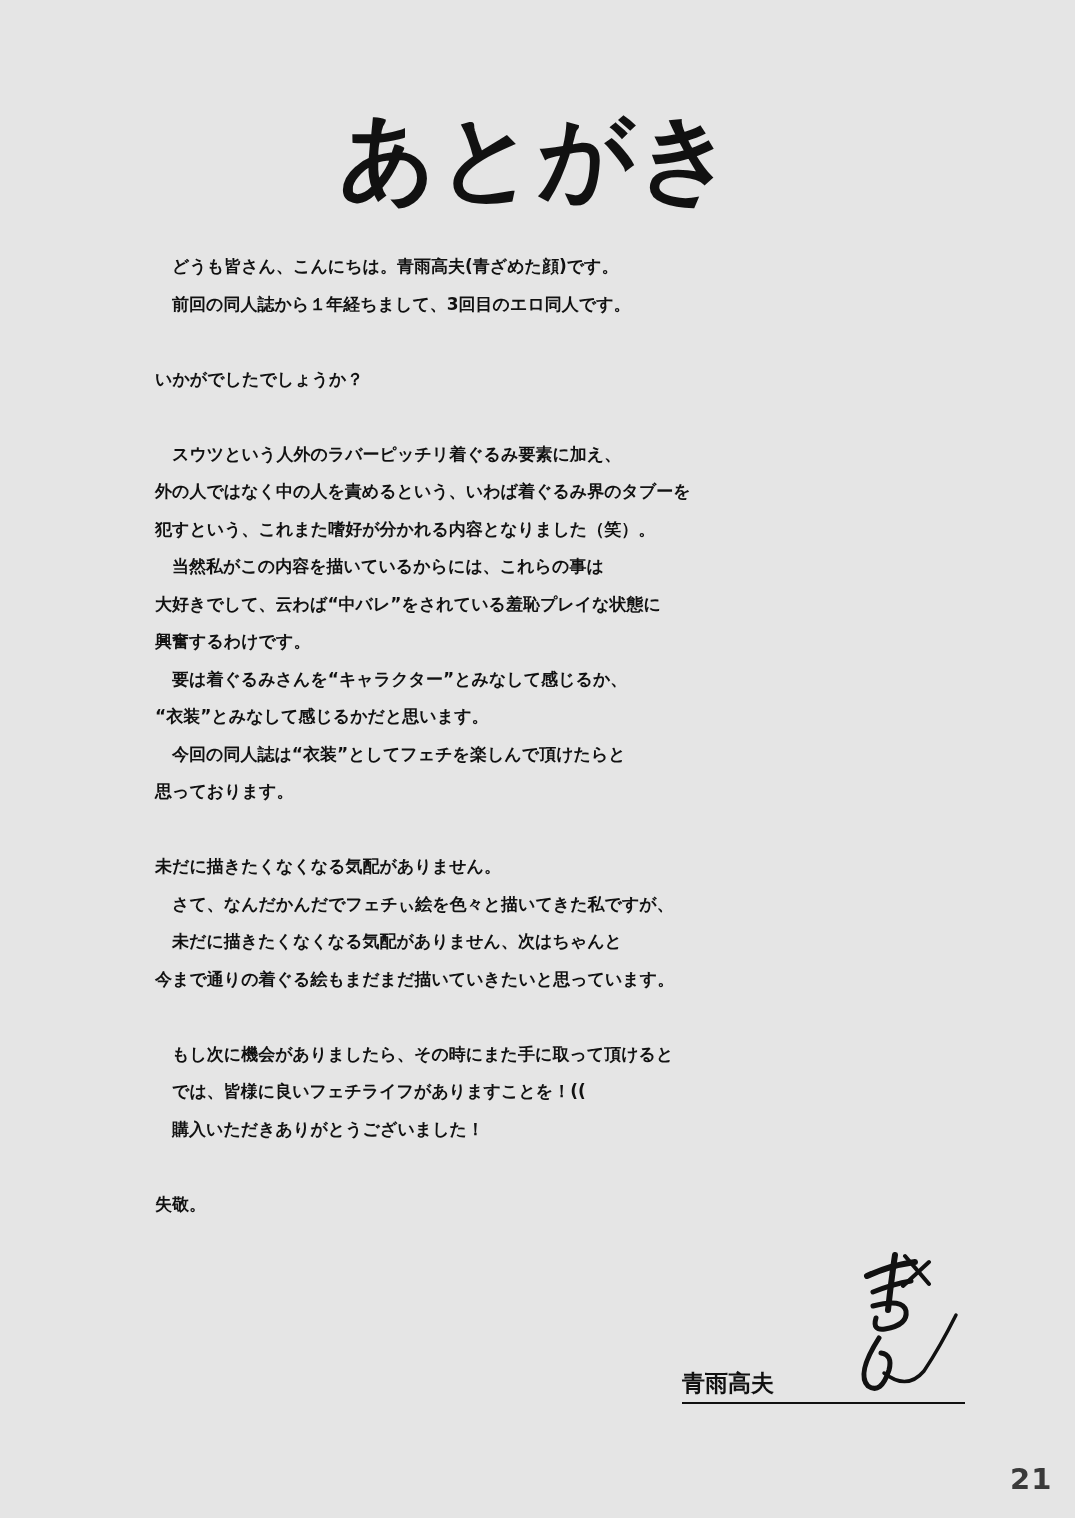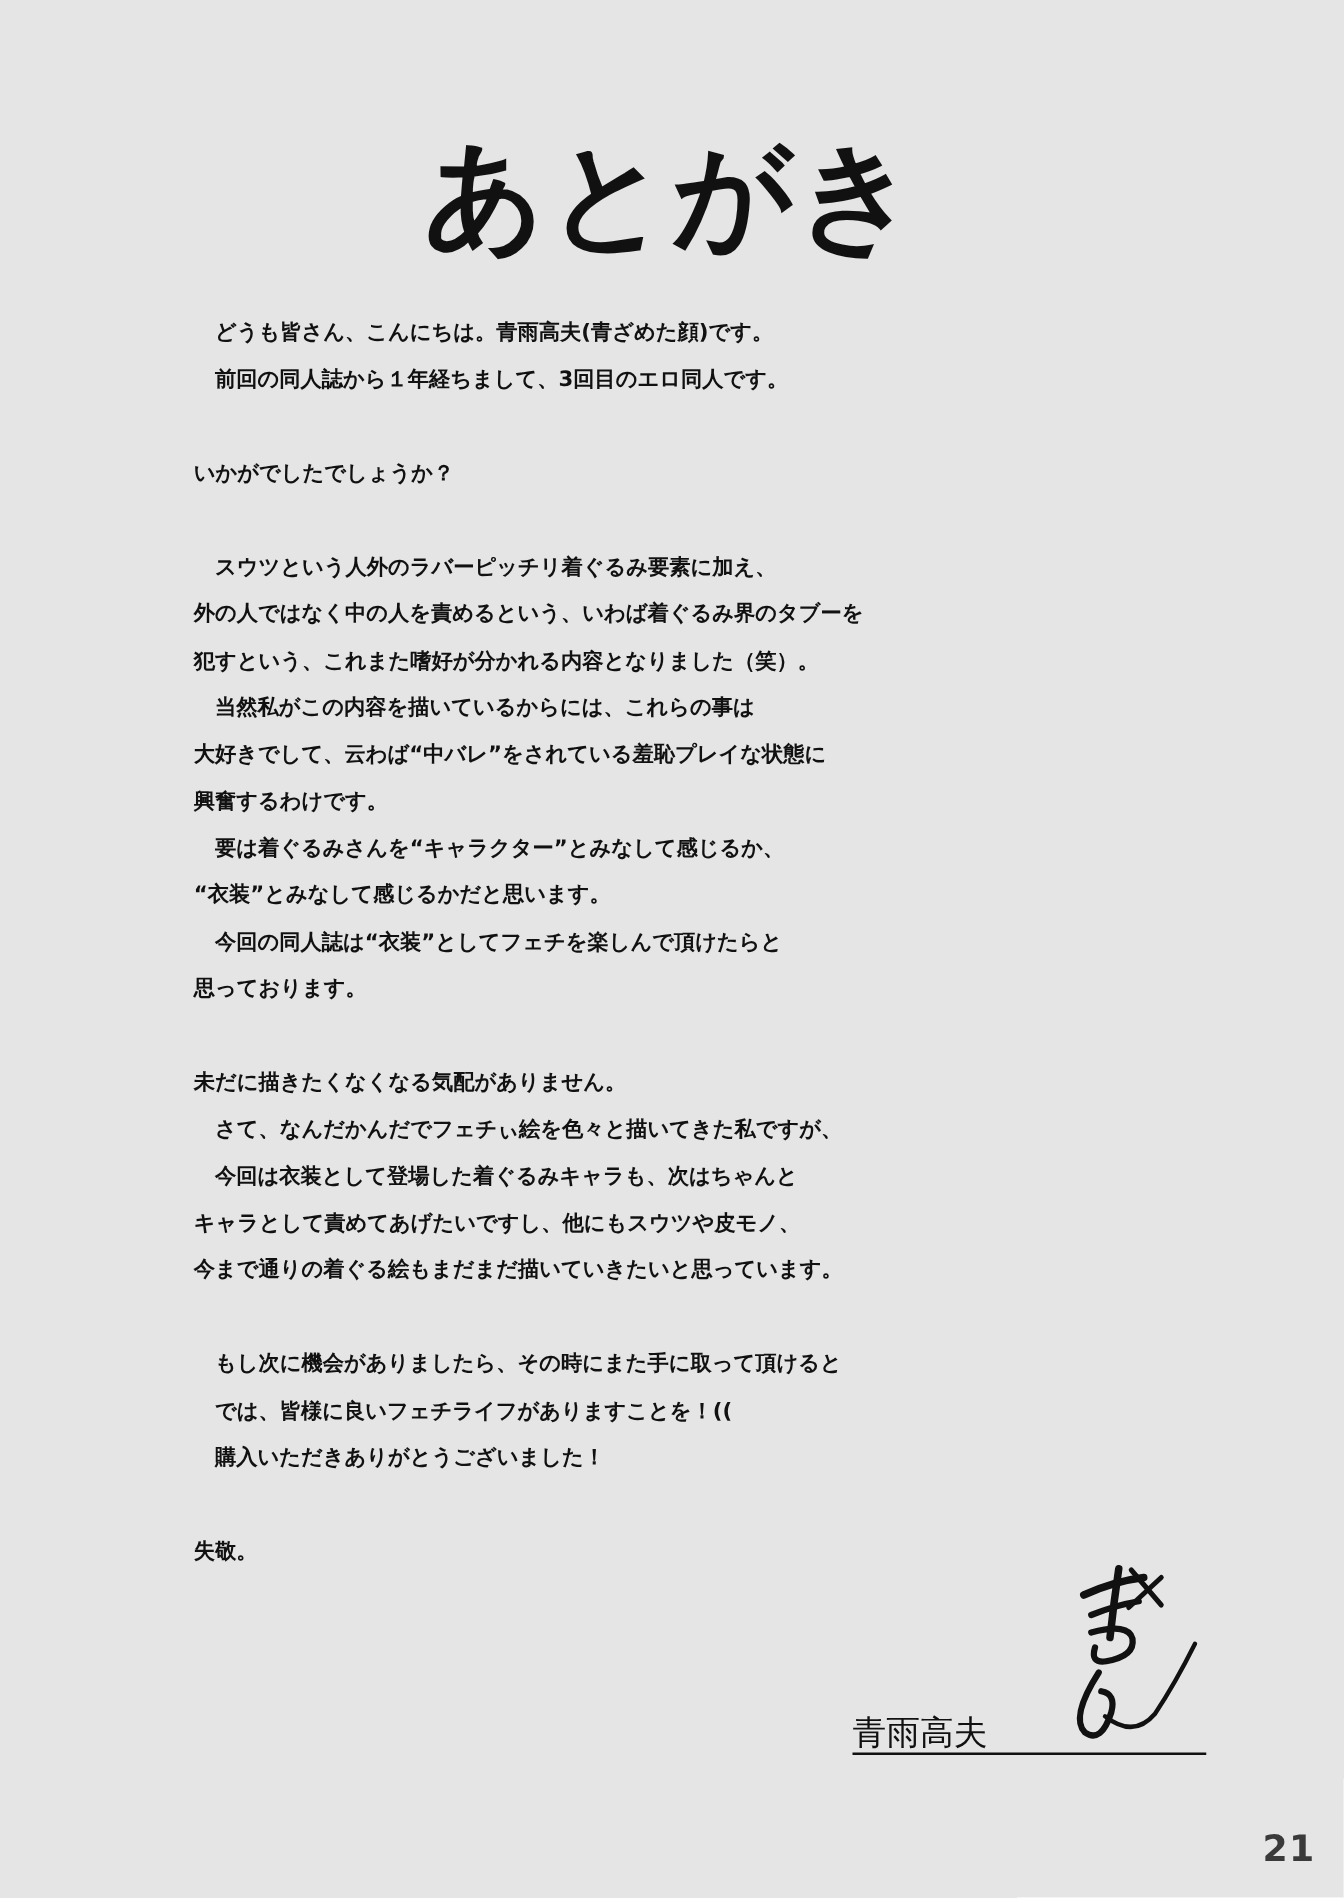--- a/index.html
+++ b/index.html
@@ -48,22 +48,22 @@
     position: absolute;
     left: 156px;
     top: 0;
     width: 122px;
     height: 145px;
   }
   .signature-name {
     position: absolute;
     left: 0;
     top: 116px;
-    font-size: 27px;
-    font-weight: normal;
+    font-size: 23px;
+    font-weight: bold;
     letter-spacing: 0px;
     white-space: pre;
   }
   .signature-underline {
     position: absolute;
     left: 0;
     top: 150px;
     width: 283px;
     height: 2px;
     background: #111111;
@@ -97,22 +97,21 @@
       <div class="line">　当然私がこの内容を描いているからには、これらの事は</div>
       <div class="line">大好きでして、云わば“中バレ”をされている羞恥プレイな状態に</div>
       <div class="line">興奮するわけです。</div>
       <div class="line">　要は着ぐるみさんを“キャラクター”とみなして感じるか、</div>
       <div class="line">“衣装”とみなして感じるかだと思います。</div>
       <div class="line">　今回の同人誌は“衣装”としてフェチを楽しんで頂けたらと</div>
       <div class="line">思っております。</div>
       <div class="line"></div>
       <div class="line">未だに描きたくなくなる気配がありません。</div>
       <div class="line">　さて、なんだかんだでフェチぃ絵を色々と描いてきた私ですが、</div>
-      <div class="line">　今回は衣装として登場した着ぐるみキャラも、次はちゃんと</div>
-      <div class="line">キャラとして責めてあげたいですし、他にもスウツや皮モノ、</div>
+      <div class="line">　未だに描きたくなくなる気配がありません、次はちゃんと</div>
       <div class="line">今まで通りの着ぐる絵もまだまだ描いていきたいと思っています。</div>
       <div class="line"></div>
       <div class="line">　もし次に機会がありましたら、その時にまた手に取って頂けると</div>
       <div class="line">　では、皆様に良いフェチライフがありますことを！((</div>
       <div class="line">　購入いただきありがとうございました！</div>
       <div class="line"></div>
       <div class="line">失敬。</div>
     </div>
 
   <div class="signature-block">

